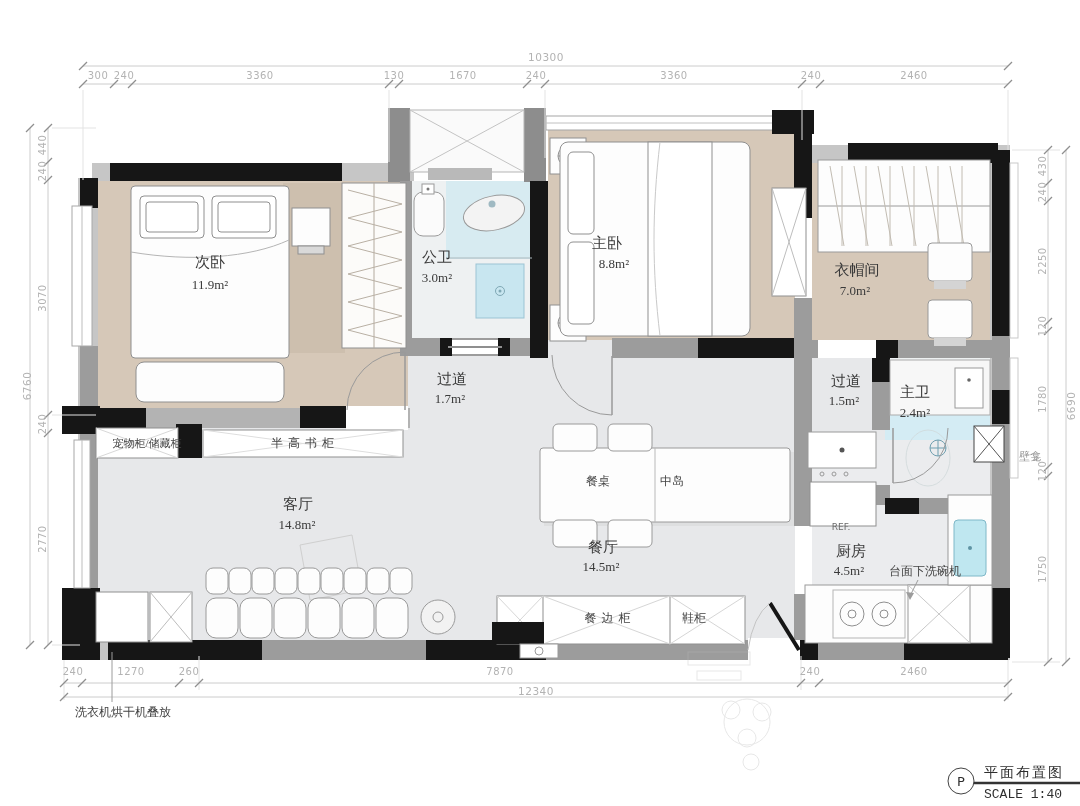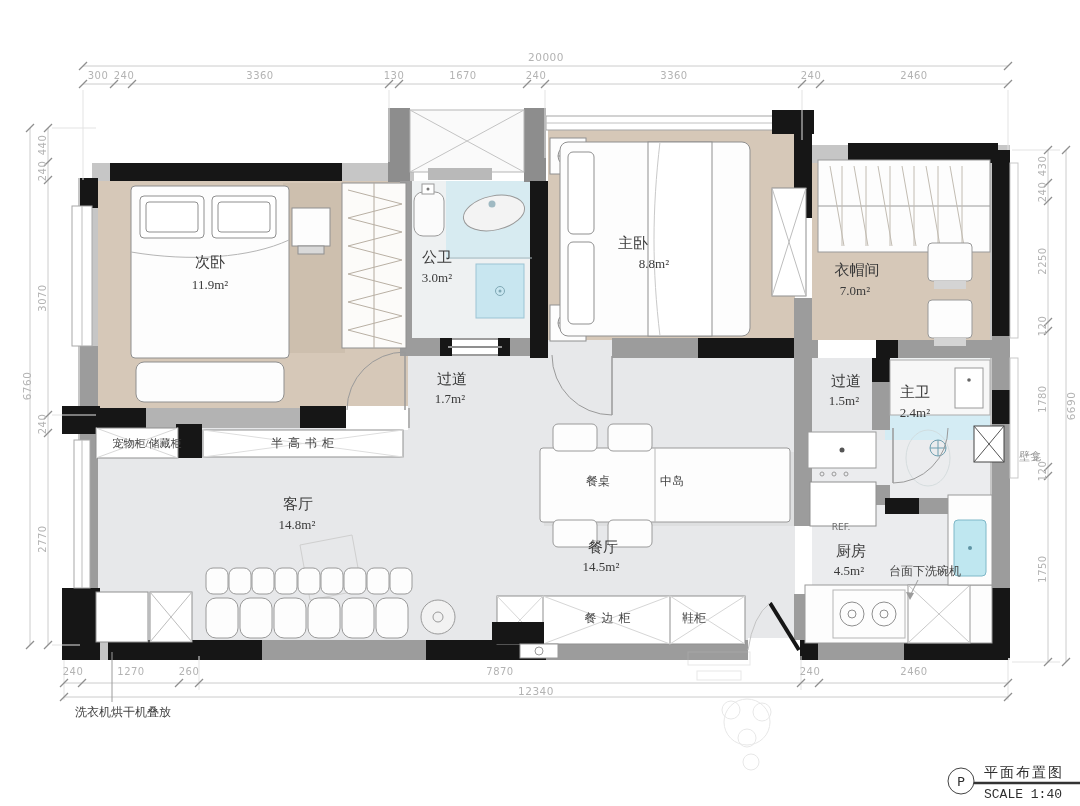--- a/index.html
+++ b/index.html
@@ -376,22 +376,22 @@
   <g>
     <circle cx="961" cy="781" r="13" fill="none" stroke="#444"></circle>
     <line x1="974" y1="783" x2="1080" y2="783" stroke="#333" stroke-width="2.5"></line>
   </g>
 </svg>
 
   <div class="lbl" style="left:210px;top:262px">次卧</div>
   <div class="lbl area" style="left:210px;top:284px">11.9m²</div>
   <div class="lbl" style="left:437px;top:257px">公卫</div>
   <div class="lbl area" style="left:437px;top:277px">3.0m²</div>
-  <div class="lbl" style="left:633px;top:243px">主卧</div>
-  <div class="lbl area" style="left:654px;top:263px">8.8m²</div>
+  <div class="lbl" style="left:607px;top:243px">主卧</div>
+  <div class="lbl area" style="left:614px;top:263px">8.8m²</div>
   <div class="lbl" style="left:857px;top:270px">衣帽间</div>
   <div class="lbl area" style="left:855px;top:290px">7.0m²</div>
   <div class="lbl" style="left:452px;top:379px">过道</div>
   <div class="lbl area" style="left:450px;top:398px">1.7m²</div>
   <div class="lbl" style="left:846px;top:381px">过道</div>
   <div class="lbl area" style="left:844px;top:400px">1.5m²</div>
   <div class="lbl" style="left:915px;top:392px">主卫</div>
   <div class="lbl area" style="left:915px;top:412px">2.4m²</div>
   <div class="lbl" style="left:298px;top:504px">客厅</div>
   <div class="lbl area" style="left:297px;top:524px">14.8m²</div>
@@ -404,21 +404,21 @@
   <div class="ann spread" style="left:305px;top:443px">半高书柜</div>
   <div class="ann" style="left:598px;top:481px">餐桌</div>
   <div class="ann" style="left:672px;top:481px">中岛</div>
   <div class="ann spread" style="left:610px;top:618px">餐边柜</div>
   <div class="ann" style="left:694px;top:618px">鞋柜</div>
   <div class="ann xs" style="left:841px;top:505px">REF.</div>
   <div class="ann" style="left:925px;top:571px">台面下洗碗机</div>
   <div class="ann sm" style="left:1030px;top:456px;color:#8f8f8f">壁龛</div>
   <div class="ann" style="left:123px;top:712px">洗衣机烘干机叠放</div>
 
-  <div class="dim big" style="left:546px;top:57px">20000</div>
+  <div class="dim big" style="left:546px;top:57px">10300</div>
   <div class="dim" style="left:98px;top:76px">300</div>
   <div class="dim" style="left:124px;top:76px">240</div>
   <div class="dim" style="left:260px;top:76px">3360</div>
   <div class="dim" style="left:394px;top:76px">130</div>
   <div class="dim" style="left:463px;top:76px">1670</div>
   <div class="dim" style="left:536px;top:76px">240</div>
   <div class="dim" style="left:674px;top:76px">3360</div>
   <div class="dim" style="left:811px;top:76px">240</div>
   <div class="dim" style="left:914px;top:76px">2460</div>
 

